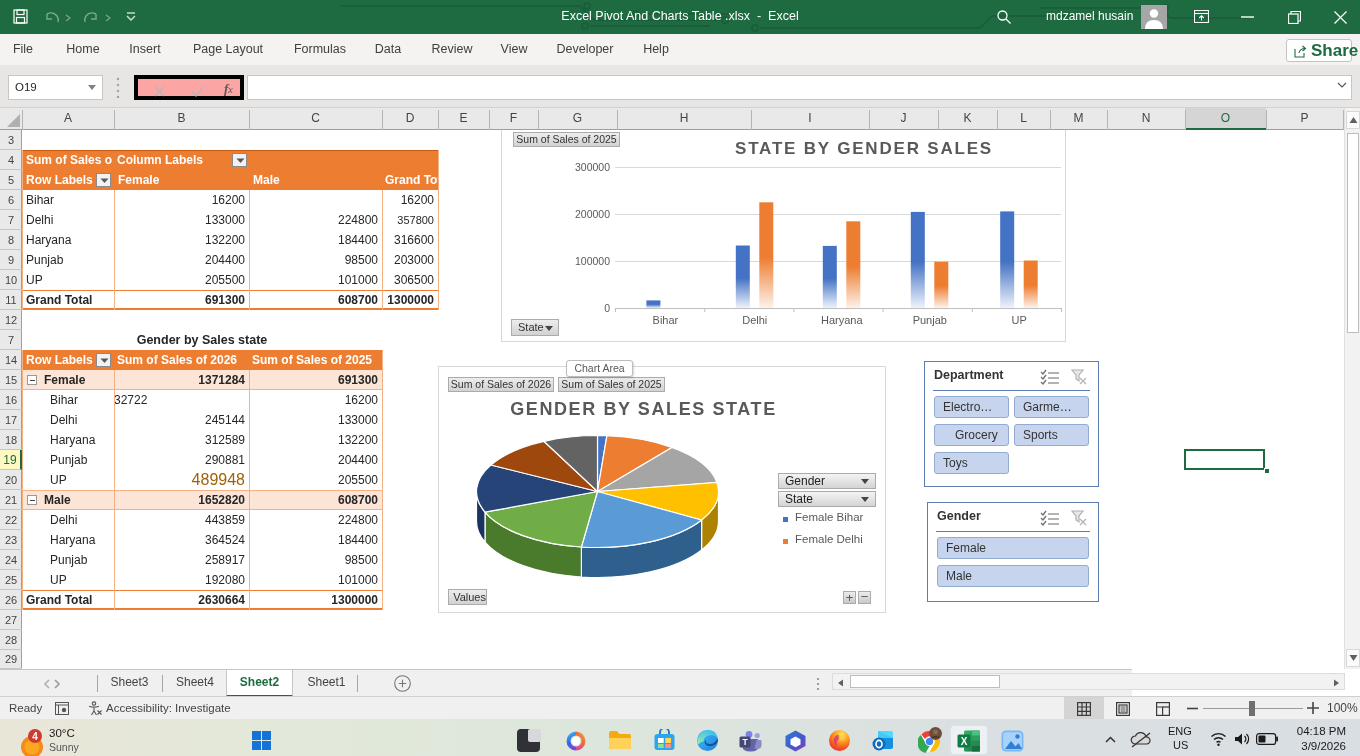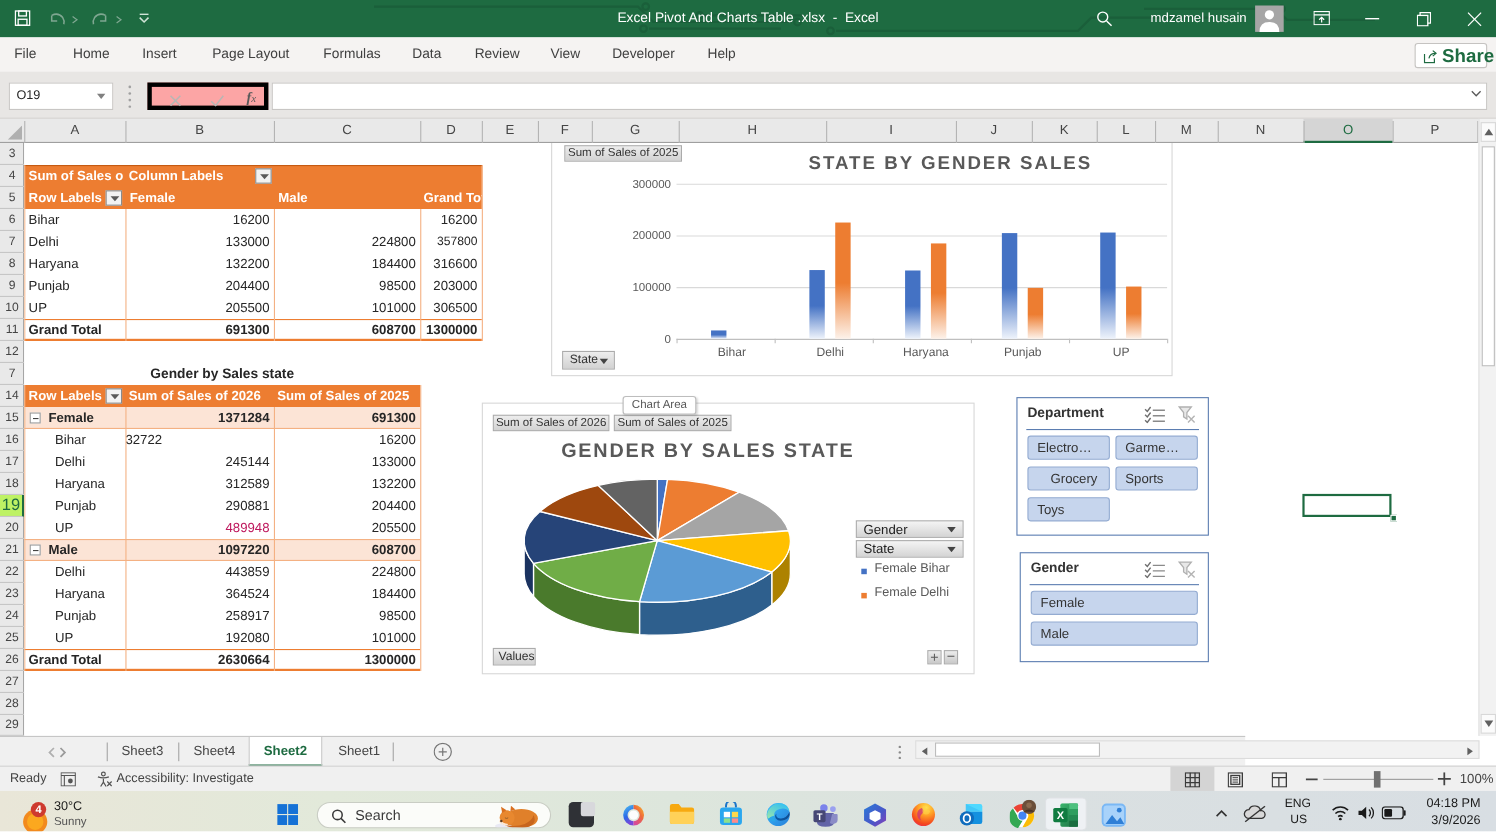--- a/index.html
+++ b/index.html
@@ -182,21 +182,21 @@
 <div class="abs" style="left:0;top:120px;width:22px;height:20px;line-height:20px;text-align:center;font-size:11px;color:#444;border-bottom:1px solid #c6c6c6">9</div>
 <div class="abs" style="left:0;top:140px;width:22px;height:20px;line-height:20px;text-align:center;font-size:11px;color:#444;border-bottom:1px solid #c6c6c6">10</div>
 <div class="abs" style="left:0;top:160px;width:22px;height:20px;line-height:20px;text-align:center;font-size:11px;color:#444;border-bottom:1px solid #c6c6c6">11</div>
 <div class="abs" style="left:0;top:180px;width:22px;height:20px;line-height:20px;text-align:center;font-size:11px;color:#444;border-bottom:1px solid #c6c6c6">12</div>
 <div class="abs" style="left:0;top:200px;width:22px;height:20px;line-height:20px;text-align:center;font-size:11px;color:#444;border-bottom:1px solid #c6c6c6">7</div>
 <div class="abs" style="left:0;top:220px;width:22px;height:20px;line-height:20px;text-align:center;font-size:11px;color:#444;border-bottom:1px solid #c6c6c6">14</div>
 <div class="abs" style="left:0;top:240px;width:22px;height:20px;line-height:20px;text-align:center;font-size:11px;color:#444;border-bottom:1px solid #c6c6c6">15</div>
 <div class="abs" style="left:0;top:260px;width:22px;height:20px;line-height:20px;text-align:center;font-size:11px;color:#444;border-bottom:1px solid #c6c6c6">16</div>
 <div class="abs" style="left:0;top:280px;width:22px;height:20px;line-height:20px;text-align:center;font-size:11px;color:#444;border-bottom:1px solid #c6c6c6">17</div>
 <div class="abs" style="left:0;top:300px;width:22px;height:20px;line-height:20px;text-align:center;font-size:11px;color:#444;border-bottom:1px solid #c6c6c6">18</div>
-<div class="abs" style="left:0;top:320px;width:22px;height:20px;background:#bef264;border-right:2px solid #1e6b41;margin-right:-1px;line-height:20px;text-align:center;font-size:15px;color:#1e6b41;border-bottom:1px solid #c6c6c6">19</div>
+<div class="abs" style="left:0;top:320px;width:22px;height:20px;background:#fef9c3;border-right:2px solid #1e6b41;margin-right:-1px;line-height:20px;text-align:center;font-size:12px;color:#1e6b41;border-bottom:1px solid #c6c6c6">19</div>
 <div class="abs" style="left:0;top:340px;width:22px;height:20px;line-height:20px;text-align:center;font-size:11px;color:#444;border-bottom:1px solid #c6c6c6">20</div>
 <div class="abs" style="left:0;top:360px;width:22px;height:20px;line-height:20px;text-align:center;font-size:11px;color:#444;border-bottom:1px solid #c6c6c6">21</div>
 <div class="abs" style="left:0;top:380px;width:22px;height:20px;line-height:20px;text-align:center;font-size:11px;color:#444;border-bottom:1px solid #c6c6c6">22</div>
 <div class="abs" style="left:0;top:400px;width:22px;height:20px;line-height:20px;text-align:center;font-size:11px;color:#444;border-bottom:1px solid #c6c6c6">23</div>
 <div class="abs" style="left:0;top:420px;width:22px;height:20px;line-height:20px;text-align:center;font-size:11px;color:#444;border-bottom:1px solid #c6c6c6">24</div>
 <div class="abs" style="left:0;top:440px;width:22px;height:20px;line-height:20px;text-align:center;font-size:11px;color:#444;border-bottom:1px solid #c6c6c6">25</div>
 <div class="abs" style="left:0;top:460px;width:22px;height:20px;line-height:20px;text-align:center;font-size:11px;color:#444;border-bottom:1px solid #c6c6c6">26</div>
 <div class="abs" style="left:0;top:480px;width:22px;height:20px;line-height:20px;text-align:center;font-size:11px;color:#444;border-bottom:1px solid #c6c6c6">27</div>
 <div class="abs" style="left:0;top:500px;width:22px;height:20px;line-height:20px;text-align:center;font-size:11px;color:#444;border-bottom:1px solid #c6c6c6">28</div>
 <div class="abs" style="left:0;top:520px;width:22px;height:19px;line-height:19px;text-align:center;font-size:11px;color:#444;border-bottom:1px solid #c6c6c6">29</div>
@@ -276,28 +276,28 @@
     <div class="abs" style="left:0px;top:280px;width:92px;height:20px;line-height:20px;font-size:12px;color:#262626;overflow:hidden;white-space:nowrap;padding-left:28px;">Delhi</div>
     <div class="abs" style="left:92px;top:280px;width:135px;height:20px;line-height:20px;font-size:12px;color:#262626;overflow:hidden;white-space:nowrap;text-align:right;padding-right:4px;">245144</div>
     <div class="abs" style="left:227px;top:280px;width:133px;height:20px;line-height:20px;font-size:12px;color:#262626;overflow:hidden;white-space:nowrap;text-align:right;padding-right:4px;">133000</div>
     <div class="abs" style="left:0px;top:300px;width:92px;height:20px;line-height:20px;font-size:12px;color:#262626;overflow:hidden;white-space:nowrap;padding-left:28px;">Haryana</div>
     <div class="abs" style="left:92px;top:300px;width:135px;height:20px;line-height:20px;font-size:12px;color:#262626;overflow:hidden;white-space:nowrap;text-align:right;padding-right:4px;">312589</div>
     <div class="abs" style="left:227px;top:300px;width:133px;height:20px;line-height:20px;font-size:12px;color:#262626;overflow:hidden;white-space:nowrap;text-align:right;padding-right:4px;">132200</div>
     <div class="abs" style="left:0px;top:320px;width:92px;height:20px;line-height:20px;font-size:12px;color:#262626;overflow:hidden;white-space:nowrap;padding-left:28px;">Punjab</div>
     <div class="abs" style="left:92px;top:320px;width:135px;height:20px;line-height:20px;font-size:12px;color:#262626;overflow:hidden;white-space:nowrap;text-align:right;padding-right:4px;">290881</div>
     <div class="abs" style="left:227px;top:320px;width:133px;height:20px;line-height:20px;font-size:12px;color:#262626;overflow:hidden;white-space:nowrap;text-align:right;padding-right:4px;">204400</div>
     <div class="abs" style="left:0px;top:340px;width:92px;height:20px;line-height:20px;font-size:12px;color:#262626;overflow:hidden;white-space:nowrap;padding-left:28px;">UP</div>
-    <div class="abs" style="left:92px;top:340px;width:135px;height:20px;line-height:20px;font-size:12px;color:#be185d;overflow:hidden;white-space:nowrap;text-align:right;padding-right:4px;">489948</div>
+    <div class="abs" style="left:92px;top:340px;width:135px;height:20px;line-height:20px;font-size:16px;color:#a16207;overflow:hidden;white-space:nowrap;text-align:right;padding-right:4px;">489948</div>
     <div class="abs" style="left:227px;top:340px;width:133px;height:20px;line-height:20px;font-size:12px;color:#262626;overflow:hidden;white-space:nowrap;text-align:right;padding-right:4px;">205500</div>
     <div class="abs" style="left:0px;top:360px;width:360px;height:20px;background:#fce4d6;border-top:1px solid #f4b183;border-bottom:1px solid #f4b183"></div>
     <div class="abs" style="left:5px;top:365px;width:10px;height:10px;background:#fff;border:1px solid #9a9a9a">
       <div style="position:absolute;left:2px;top:4px;width:5px;height:1px;background:#444"></div>
     </div>
     <div class="abs" style="left:18px;top:360px;width:74px;height:20px;line-height:20px;font-size:12px;color:#262626;overflow:hidden;white-space:nowrap;padding-left:4px;font-weight:bold;">Male</div>
-    <div class="abs" style="left:92px;top:360px;width:135px;height:20px;line-height:20px;font-size:12px;color:#262626;overflow:hidden;white-space:nowrap;text-align:right;padding-right:4px;font-weight:bold;">1097220</div>
+    <div class="abs" style="left:92px;top:360px;width:135px;height:20px;line-height:20px;font-size:12px;color:#262626;overflow:hidden;white-space:nowrap;text-align:right;padding-right:4px;font-weight:bold;">1652820</div>
     <div class="abs" style="left:227px;top:360px;width:133px;height:20px;line-height:20px;font-size:12px;color:#262626;overflow:hidden;white-space:nowrap;text-align:right;padding-right:4px;font-weight:bold;">608700</div>
     <div class="abs" style="left:0px;top:380px;width:92px;height:20px;line-height:20px;font-size:12px;color:#262626;overflow:hidden;white-space:nowrap;padding-left:28px;">Delhi</div>
     <div class="abs" style="left:92px;top:380px;width:135px;height:20px;line-height:20px;font-size:12px;color:#262626;overflow:hidden;white-space:nowrap;text-align:right;padding-right:4px;">443859</div>
     <div class="abs" style="left:227px;top:380px;width:133px;height:20px;line-height:20px;font-size:12px;color:#262626;overflow:hidden;white-space:nowrap;text-align:right;padding-right:4px;">224800</div>
     <div class="abs" style="left:0px;top:400px;width:92px;height:20px;line-height:20px;font-size:12px;color:#262626;overflow:hidden;white-space:nowrap;padding-left:28px;">Haryana</div>
     <div class="abs" style="left:92px;top:400px;width:135px;height:20px;line-height:20px;font-size:12px;color:#262626;overflow:hidden;white-space:nowrap;text-align:right;padding-right:4px;">364524</div>
     <div class="abs" style="left:227px;top:400px;width:133px;height:20px;line-height:20px;font-size:12px;color:#262626;overflow:hidden;white-space:nowrap;text-align:right;padding-right:4px;">184400</div>
     <div class="abs" style="left:0px;top:420px;width:92px;height:20px;line-height:20px;font-size:12px;color:#262626;overflow:hidden;white-space:nowrap;padding-left:28px;">Punjab</div>
     <div class="abs" style="left:92px;top:420px;width:135px;height:20px;line-height:20px;font-size:12px;color:#262626;overflow:hidden;white-space:nowrap;text-align:right;padding-right:4px;">258917</div>
     <div class="abs" style="left:227px;top:420px;width:133px;height:20px;line-height:20px;font-size:12px;color:#262626;overflow:hidden;white-space:nowrap;text-align:right;padding-right:4px;">98500</div>
@@ -545,40 +545,20 @@
       <text x="17" y="12.5" font-size="10" font-weight="bold" fill="#fff" text-anchor="middle" font-family="Liberation Sans">4</text>
     </svg>
 <div class="abs" style="left:49px;top:8px;font-size:11.5px;color:#1a1a1a">30°C</div>
 <div class="abs" style="left:49px;top:22px;font-size:10.5px;color:#555">Sunny</div>
 <svg class="abs" style="left:252px;top:12px" width="19" height="19" viewBox="0 0 19 19">
       <rect x="0" y="0" width="9" height="9" fill="#1572d6"></rect>
       <rect x="10" y="0" width="9" height="9" fill="#1572d6"></rect>
       <rect x="0" y="10" width="9" height="9" fill="#1572d6"></rect>
       <rect x="10" y="10" width="9" height="9" fill="#1572d6"></rect>
     </svg>
-<div class="abs" style="left:288px;top:10px;width:213px;height:24px;background:#fbfcf9;border:1px solid #c9cdc4;border-radius:12px;overflow:hidden">
-      <svg class="abs" style="left:12px;top:5px" width="14" height="14" viewBox="0 0 14 14">
-        <g fill="none" stroke="#3a3a3a" stroke-width="1.4">
-          <circle cx="5.8" cy="5.8" r="4.3"></circle>
-          <path d="M9 9 l4 4"></path>
-        </g>
-      </svg>
-      <div class="abs" style="left:34px;top:3px;font-size:13px;color:#3a3a3a">Search</div>
-      <svg class="abs" style="left:158px;top:1px" width="52" height="23" viewBox="0 0 52 23">
-        <ellipse cx="16" cy="20" rx="13" ry="3" fill="#e9e9f4"></ellipse>
-        <ellipse cx="27" cy="13" rx="15" ry="8.5" fill="#e0802a"></ellipse>
-        <path d="M38 10 q4 8 -6 11 q-12 3 -20 -2 q10 2 18 -1 q7 -3 8 -8" fill="#c7651d"></path>
-        <circle cx="14" cy="12.5" r="6.8" fill="#e8882f"></circle>
-        <path d="M9.5 8 l-1 -5.5 l5 3 Z" fill="#d96f1f"></path>
-        <path d="M17 6.5 l0.5 -5 l4 3.5 Z" fill="#d96f1f"></path>
-        <path d="M8 14 q2 4 7 4 l-1 1.5 q-5 0 -7.5 -4" fill="#fbe9d7"></path>
-        <circle cx="8.7" cy="15.3" r="1.1" fill="#5a3a20"></circle>
-        <path d="M12 12.5 q1.5 1 3 0" stroke="#8a5a2a" stroke-width="0.8" fill="none"></path>
-      </svg>
-    </div>
 <div class="abs" style="left:517px;top:10px;width:23px;height:23px;background:#2f3136;border-radius:4px"></div>
 <div class="abs" style="left:528px;top:10px;width:13px;height:13px;background:#d8d8dc;border-radius:2px"></div>
 <svg class="abs" style="left:565px;top:11px" width="22" height="22" viewBox="0 0 22 22">
       <defs>
         <linearGradient id="cop1" x1="0" y1="0" x2="0.3" y2="1">
           <stop offset="0" stop-color="#53c7f0"></stop>
           <stop offset="0.6" stop-color="#2a6ae8"></stop>
           <stop offset="1" stop-color="#7a48d8"></stop>
         </linearGradient>
         <linearGradient id="cop2" x1="1" y1="0" x2="0.3" y2="1">

